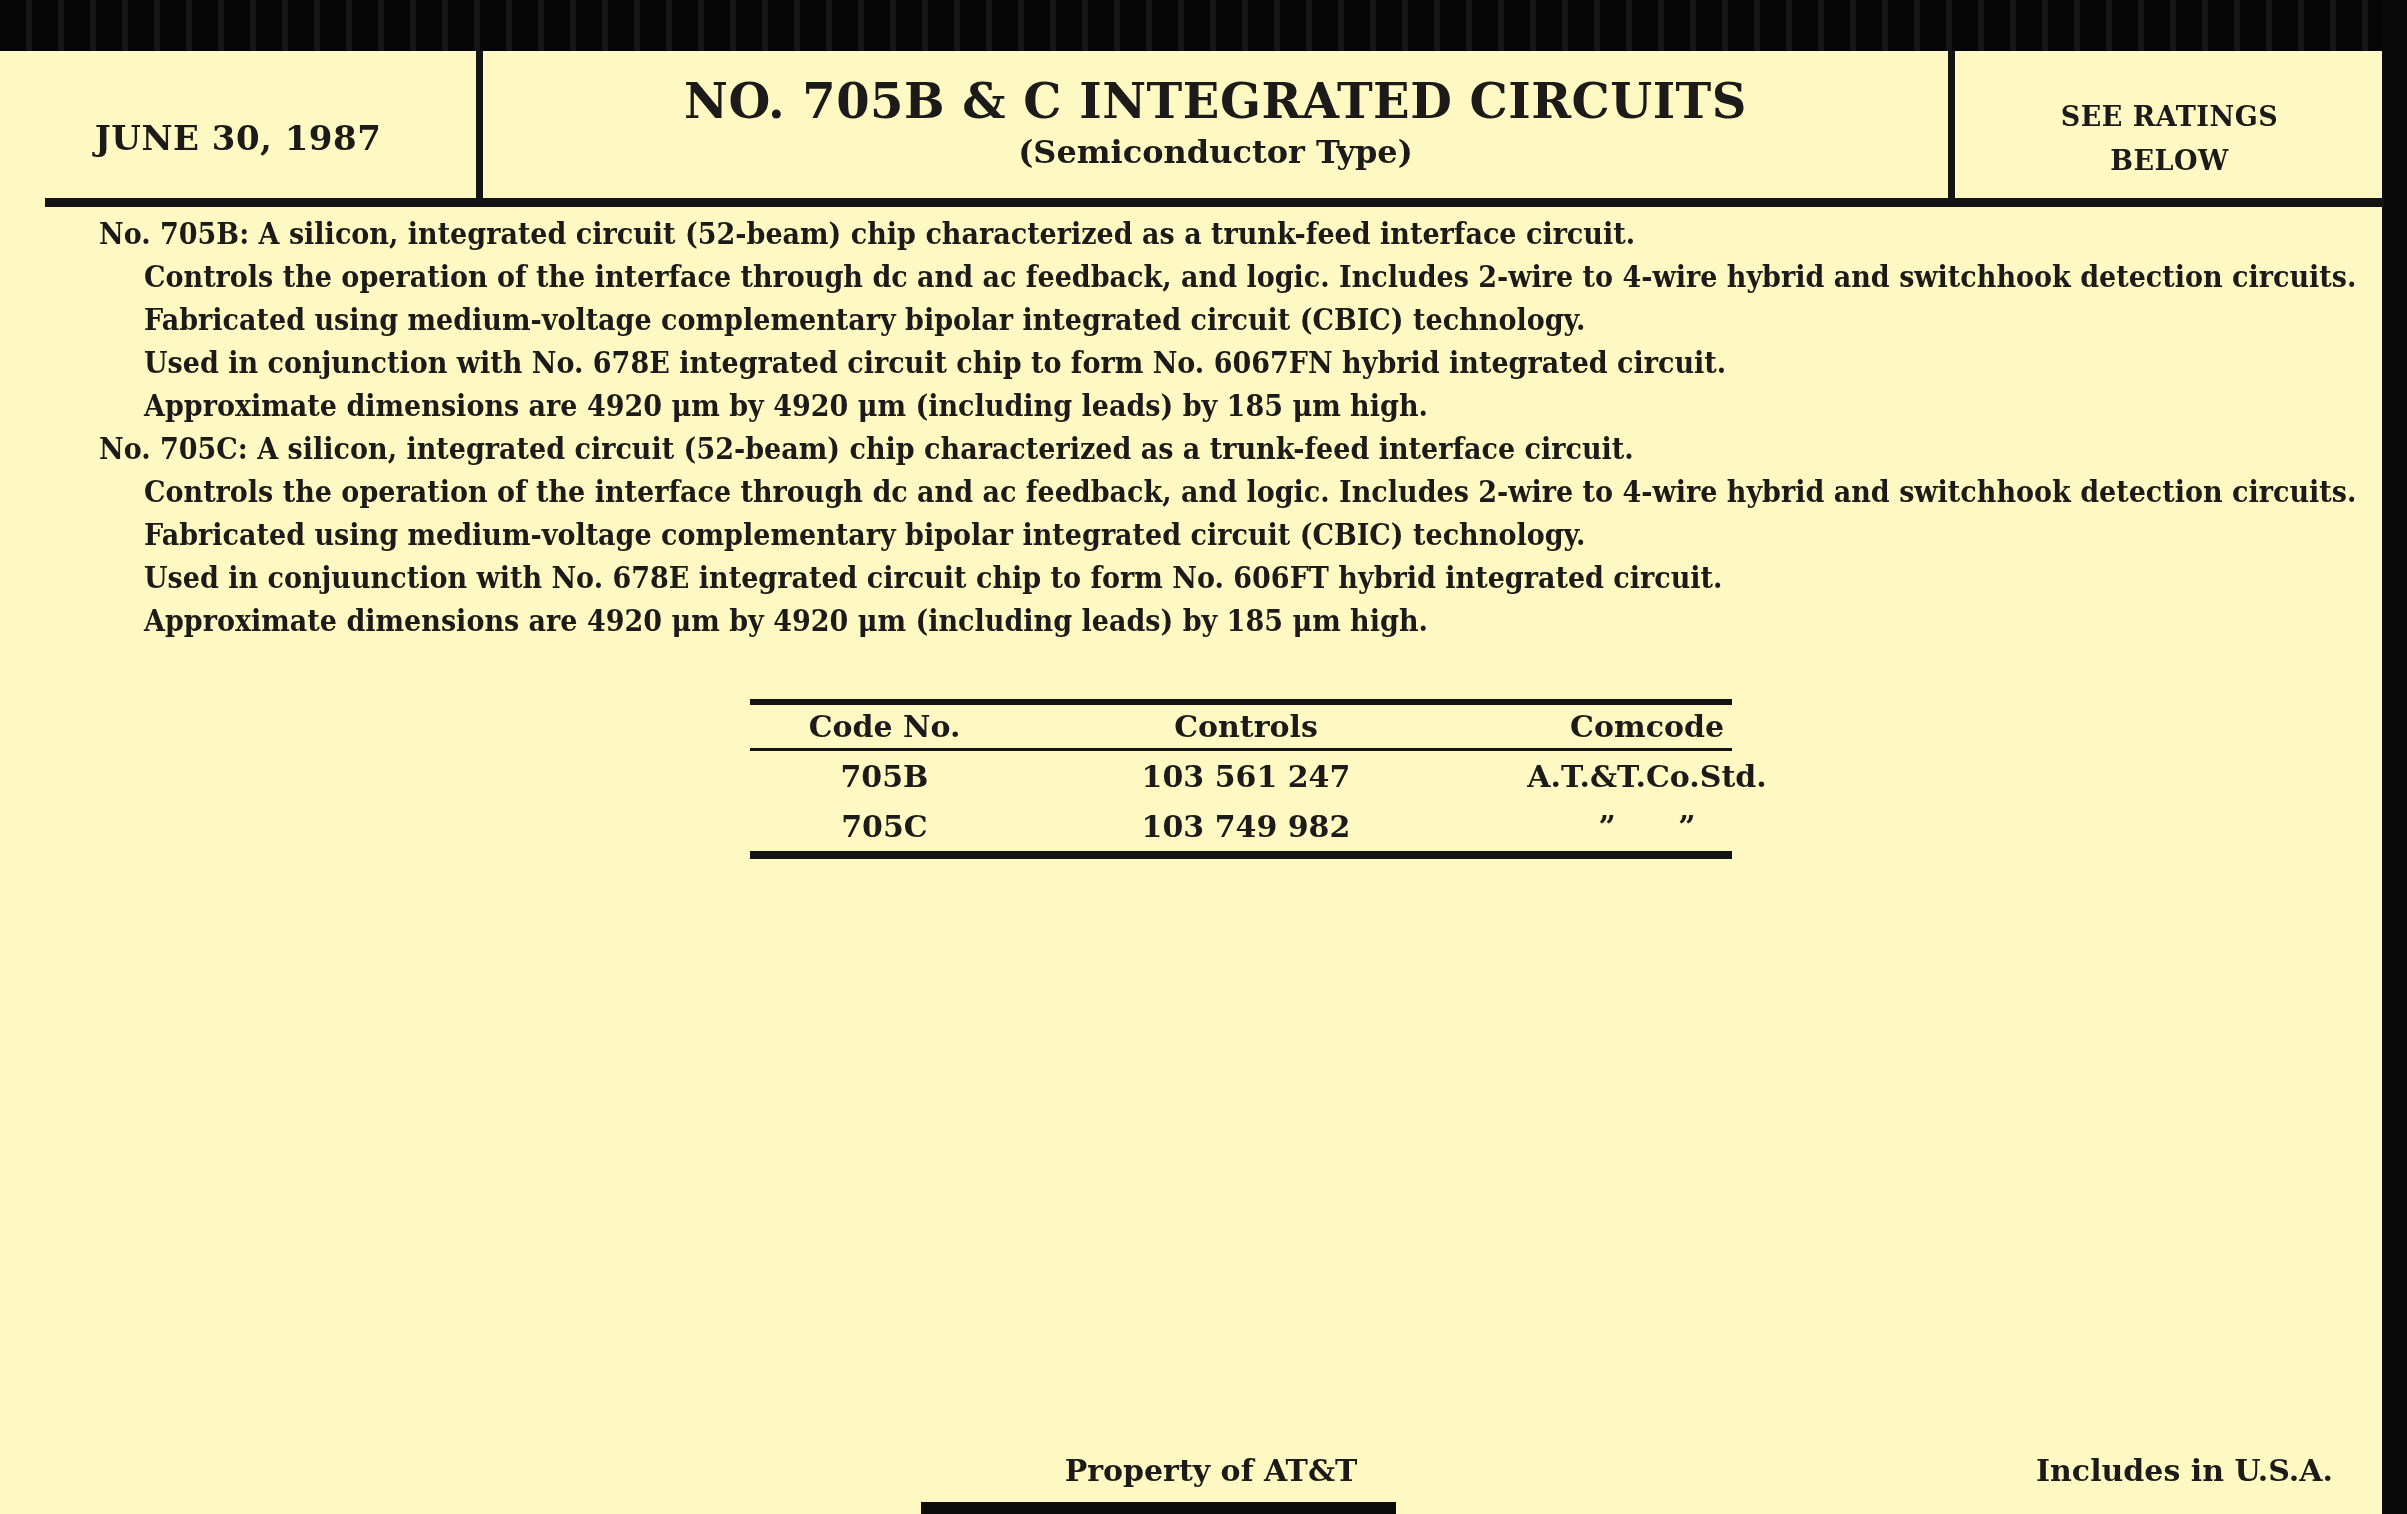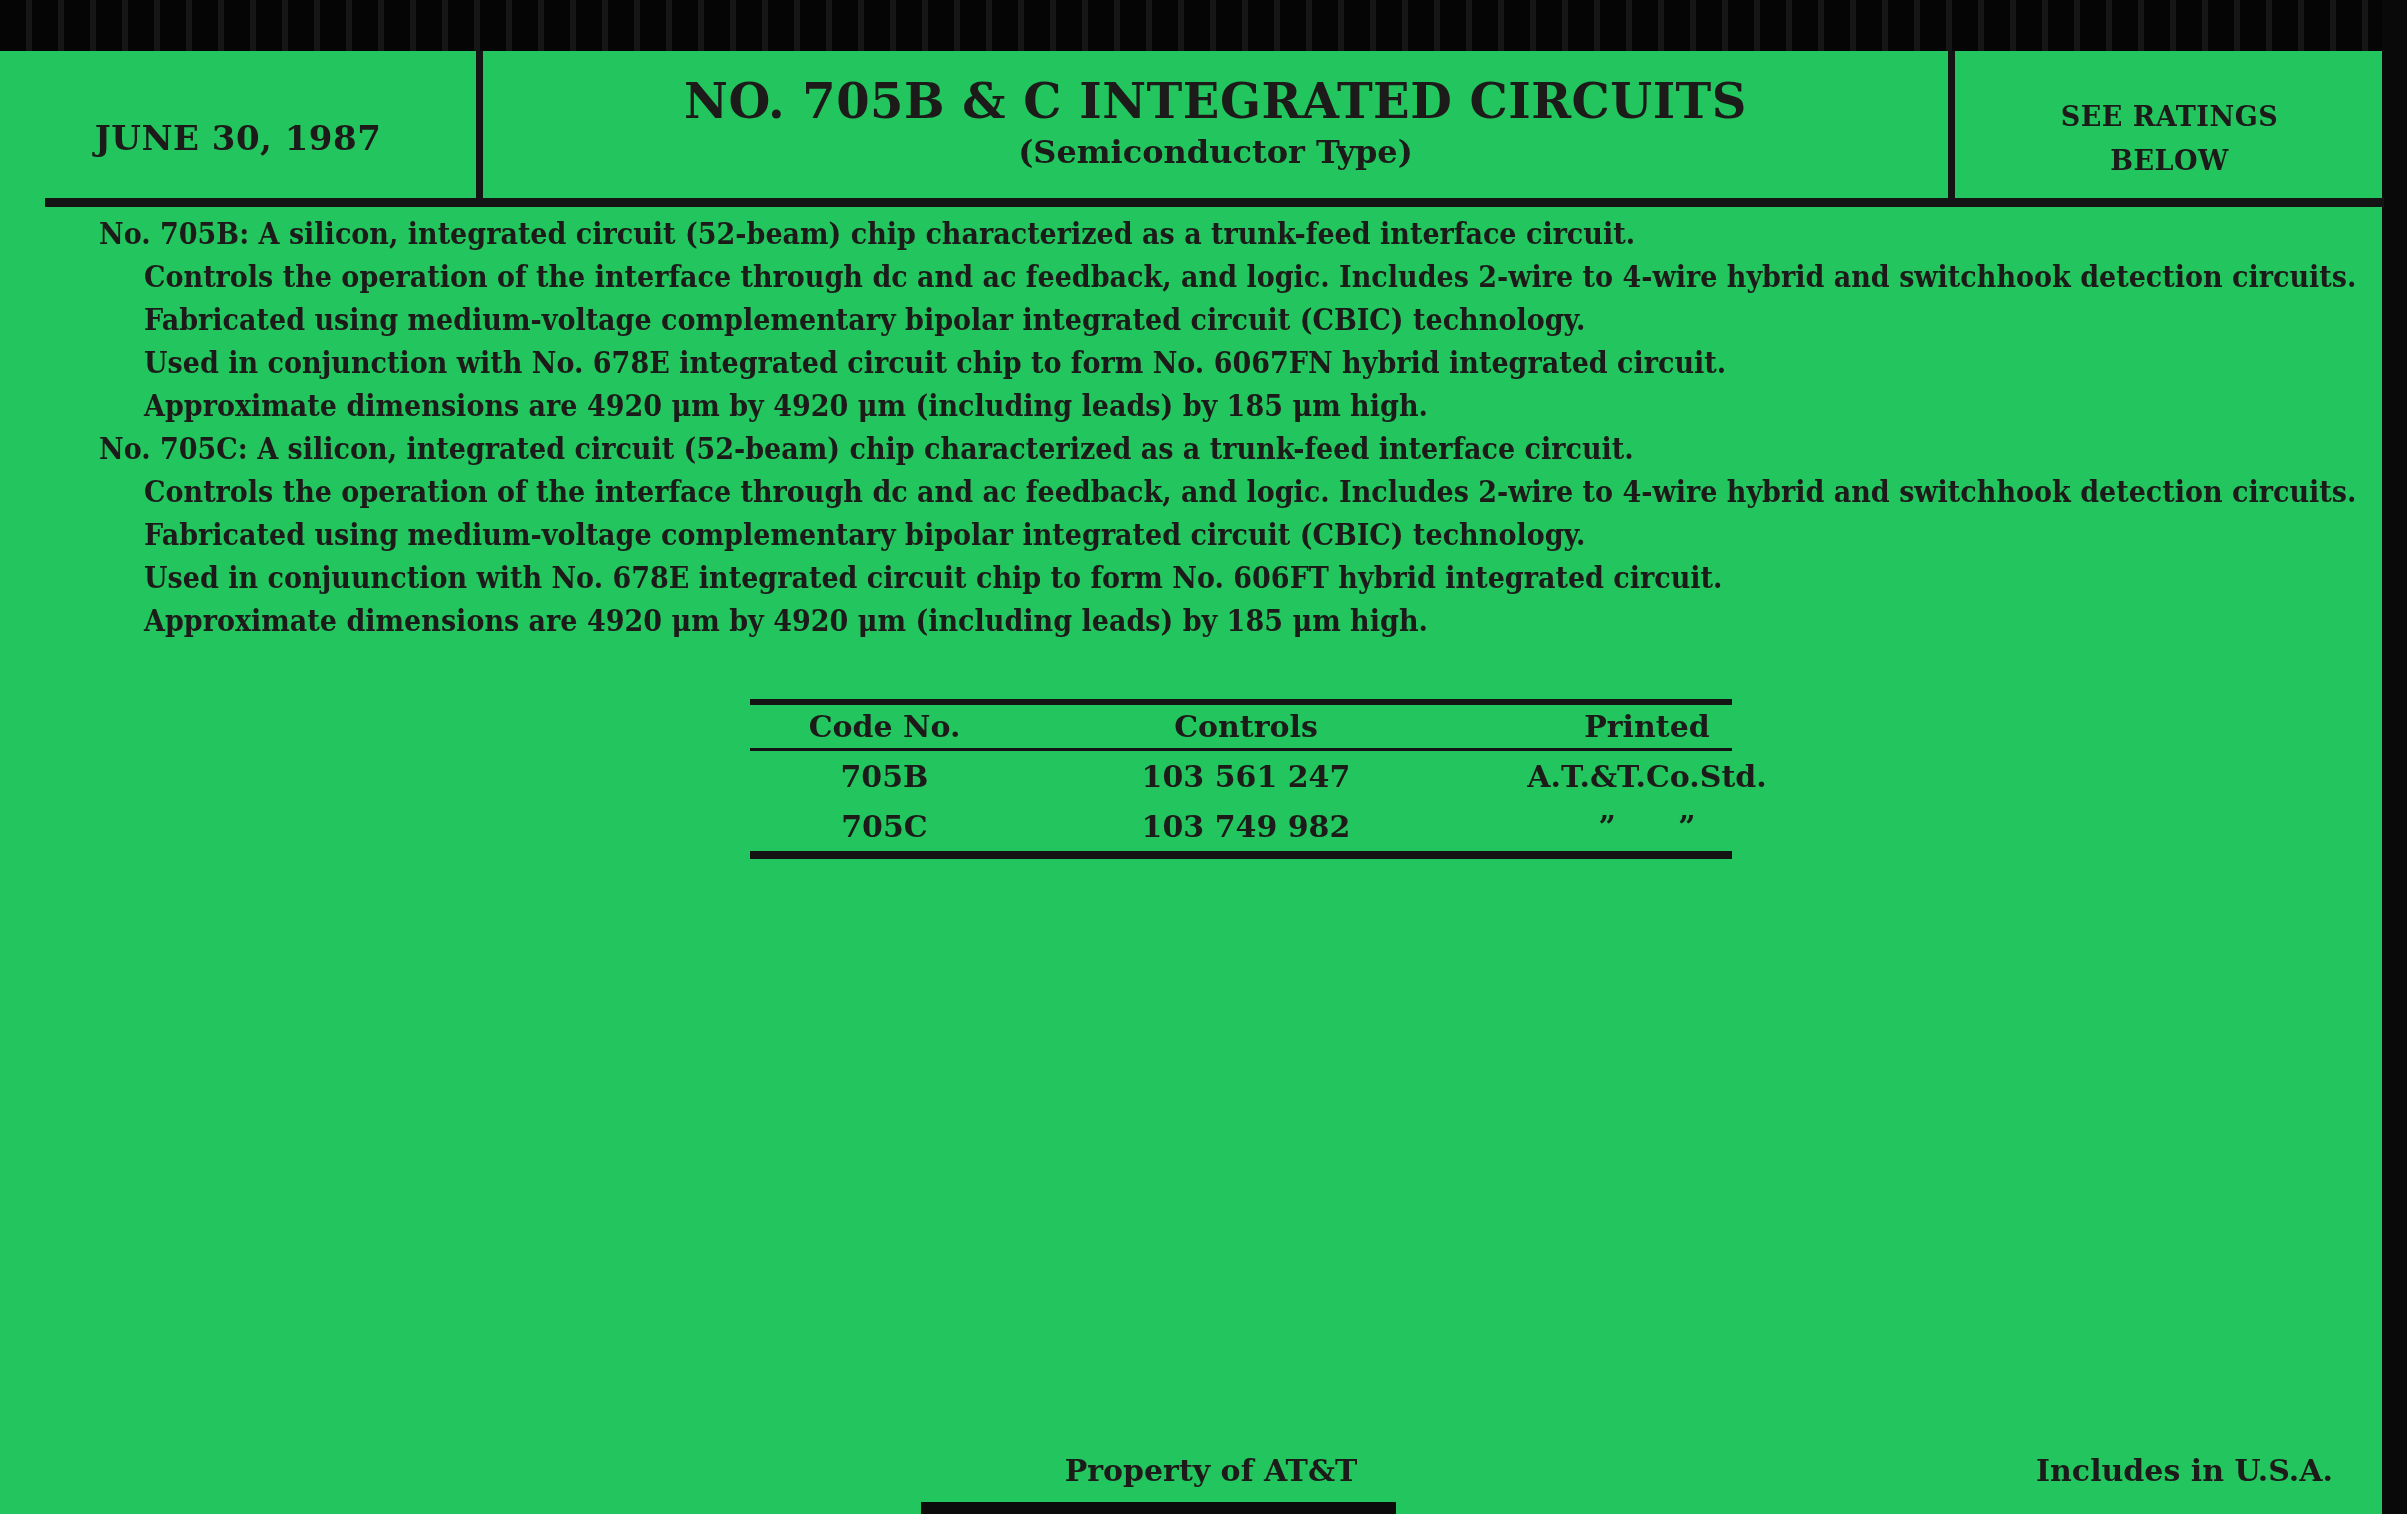--- a/index.html
+++ b/index.html
@@ -6,21 +6,21 @@
   html, body { width:2408px; height:1515px; }
   body {
     font-family:"DejaVu Serif", serif;
     font-weight:700;
     color:#1c1b19;
     background:#d8d6d0;
   }
   .page {
     position:relative;
     width:2408px; height:1515px;
-    background:#22c55e;
+    background:#fef9c3;
     overflow:hidden;
   }
   
   .bar-top {
     position:absolute; top:0; left:0; width:2408px; height:51px;
     background:repeating-linear-gradient(90deg,#050505 0 26px,#161616 26px 32px);
   }
   .bar-right {
     position:absolute; top:0; right:0; width:26px; height:1515px;
     background:#090909;
@@ -141,21 +141,21 @@
     <div class="line indent">Controls the operation of the interface through dc and ac feedback, and logic. Includes 2-wire to 4-wire hybrid and switchhook detection circuits.</div>
     <div class="line indent">Fabricated using medium-voltage complementary bipolar integrated circuit (CBIC) technology.</div>
     <div class="line indent">Used in conjuunction with No. 678E integrated circuit chip to form No. 606FT hybrid integrated circuit.</div>
     <div class="line indent">Approximate dimensions are 4920 μm by 4920 μm (including leads) by 185 μm high.</div>
   </div>
 
   <div class="ratings-table">
     <div class="t-head">
       <div class="t-cell">Code No.</div>
       <div class="t-cell">Controls</div>
-      <div class="t-cell">Printed</div>
+      <div class="t-cell">Comcode</div>
     </div>
     <div class="t-row">
       <div class="t-cell">705B</div>
       <div class="t-cell">103 561 247</div>
       <div class="t-cell">A.T.&amp;T.Co.Std.</div>
     </div>
     <div class="t-row">
       <div class="t-cell">705C</div>
       <div class="t-cell">103 749 982</div>
       <div class="t-cell ditto">”      ”</div>

